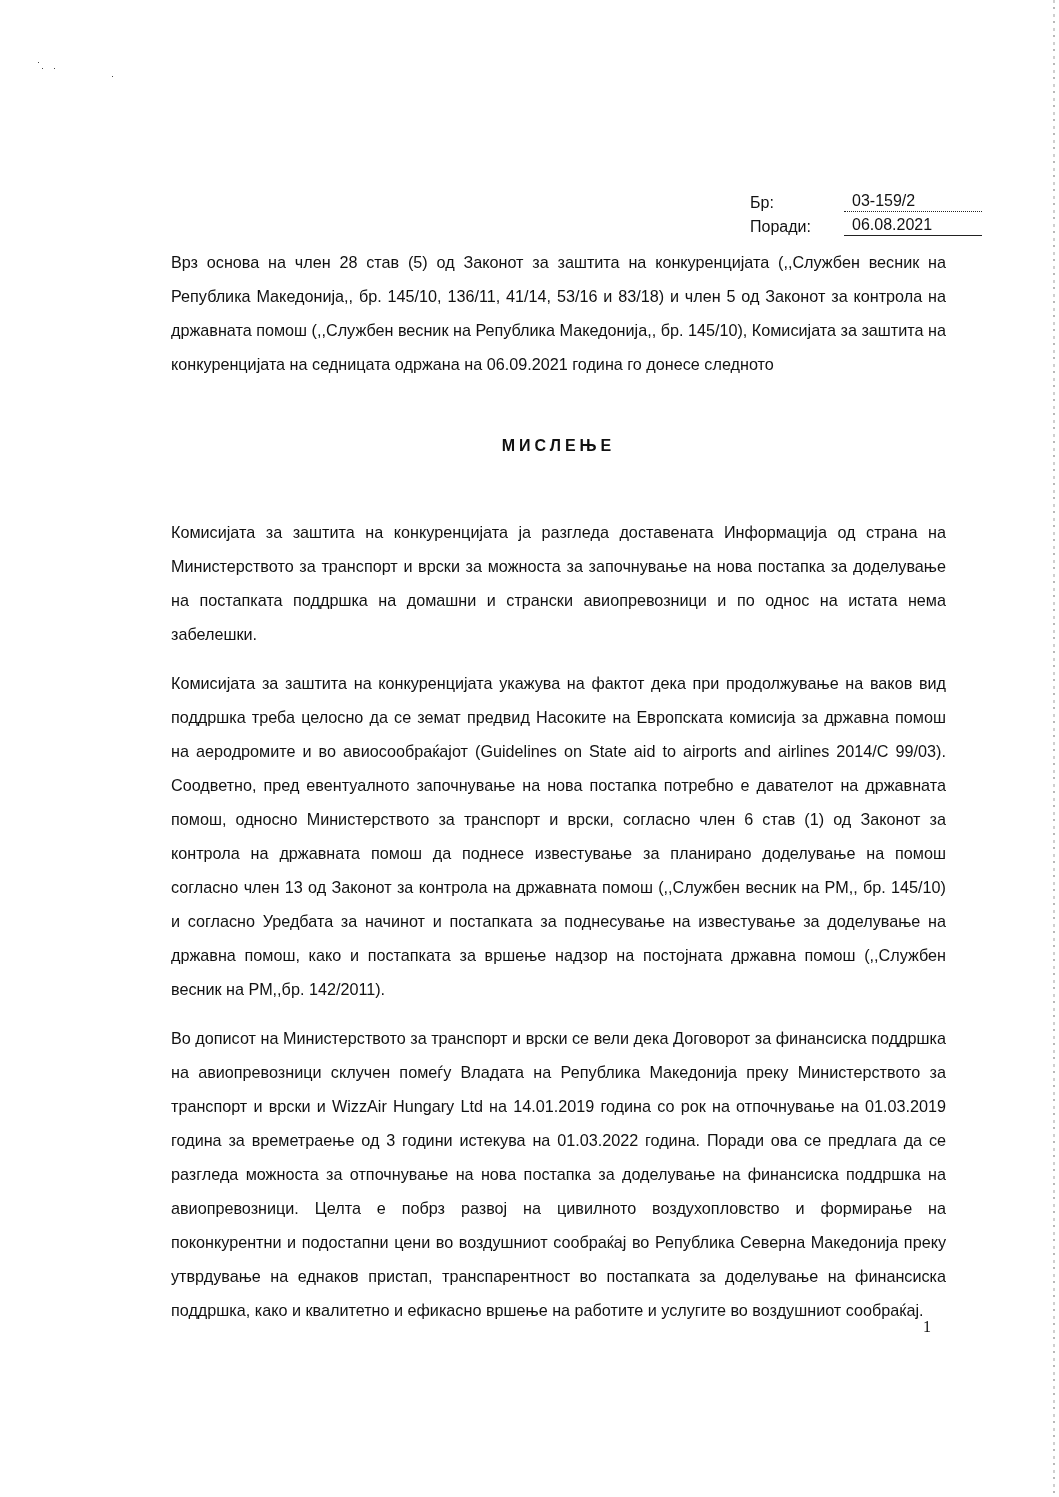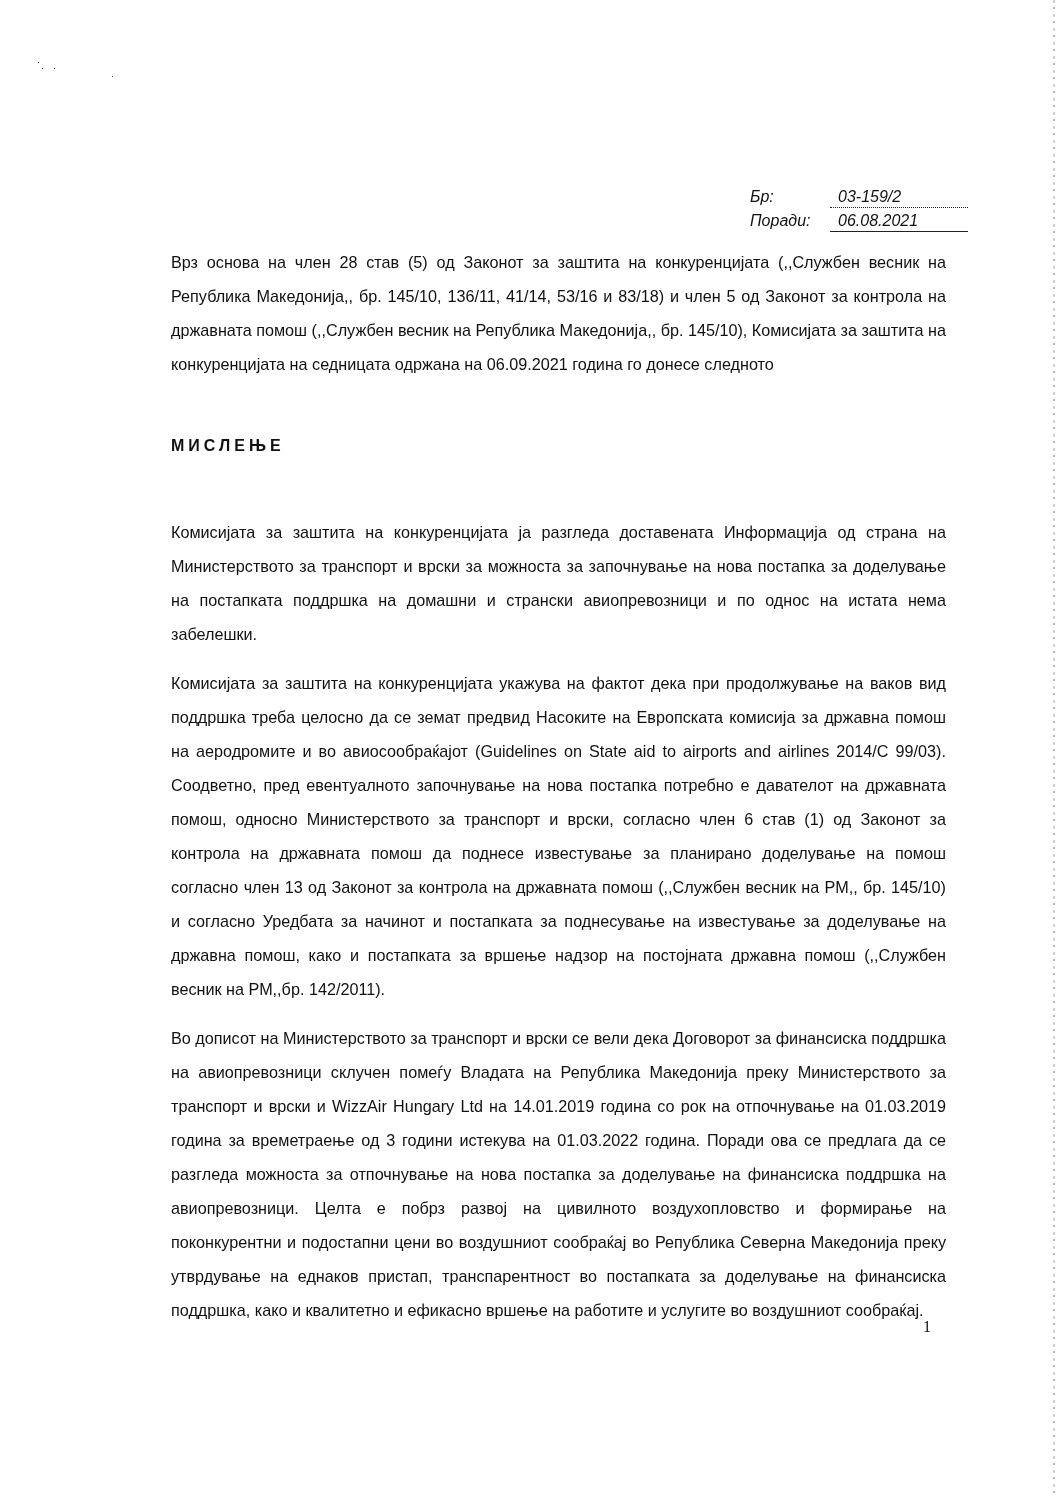--- a/index.html
+++ b/index.html
@@ -9,34 +9,35 @@
     }
     .scan-edge {
       position: absolute; right: 4px; top: 0; width: 2px; height: 1497px;
       background: repeating-linear-gradient(to bottom, #bbb 0 3px, transparent 3px 7px, #999 7px 9px, transparent 9px 14px);
       opacity: 0.7;
     }
     .speck { position: absolute; width: 1px; height: 1px; background: #444; }
     .ref-block {
       position: absolute; left: 750px; top: 188px; font-size: 16px;
     }
-    .ref-row { display: flex; height: 24px; align-items: flex-start; font-style: italic; }
+    .ref-row { display: flex; height: 24px; align-items: flex-end; }
     .ref-label { width: 80px; }
     .ref-value {
       width: 130px; padding-left: 8px; border-bottom: 1px solid #222;
       padding-bottom: 1px;
+      margin-left: 14px;
     }
     .ref-row.first .ref-value { border-bottom: 1px dotted #222; }
     .content {
       position: absolute; left: 171px; top: 245px; width: 775px;
       font-size: 16.2px; line-height: 34px;
     }
     .content p { margin: 0 0 15px 0; text-align: justify; }
     .title {
-      font-weight: bold; letter-spacing: 4px;
+      text-align: center; font-weight: bold; letter-spacing: 4px;
       font-size: 16px; margin: 48px 0 52px 0;
     }
     .page-number {
       position: absolute; left: 923px; top: 1318px;
       font-family: "Liberation Serif", serif; font-size: 16px;
     }
   </style>
 </head>
 <body>
 

